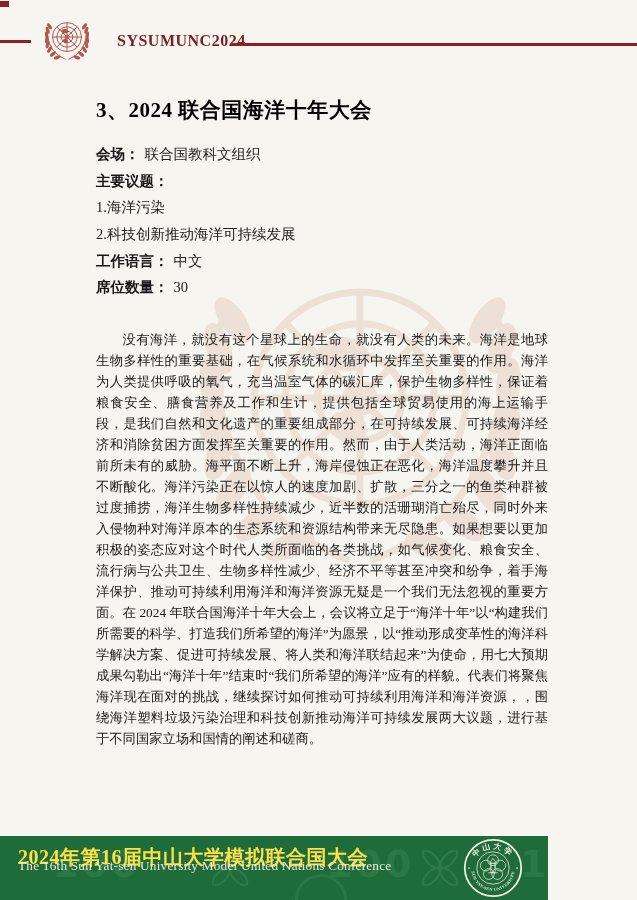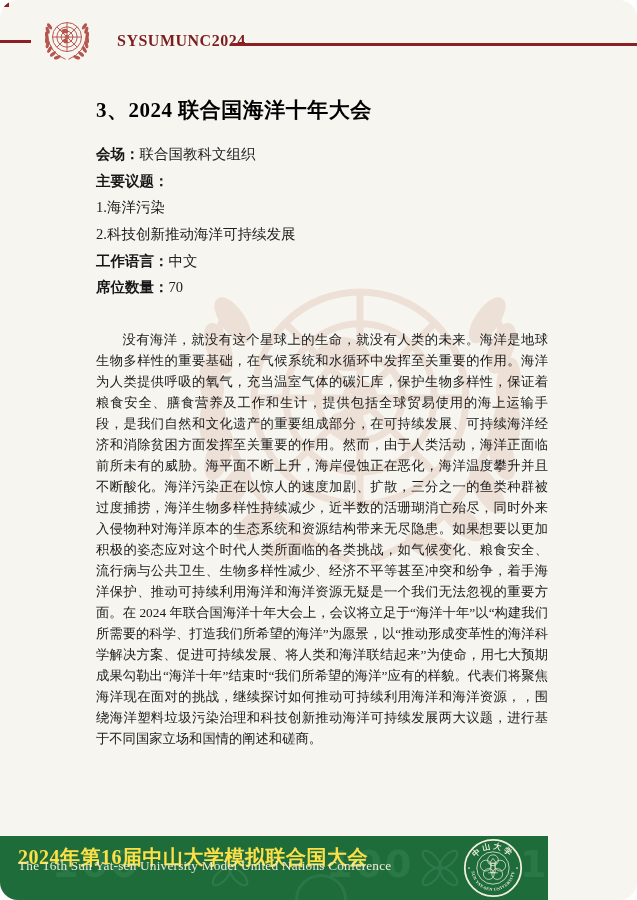--- a/index.html
+++ b/index.html
@@ -1,42 +1,41 @@
 <!DOCTYPE html>
 <html><head>
 <meta charset="utf-8">
 <style>
   html,body{margin:0;padding:0;}
   .page{
     position:relative; width:637px; height:900px;
     background:#f7f5ef; overflow:hidden;
     font-family:"Liberation Serif", serif;
     color:#1a1a1a;
-    border-radius:18px;
   }
   
   .corner-mark{position:absolute;left:0;top:1px;width:9px;height:6px;background:#8c2125;}
   .rule-left{position:absolute;left:0;top:40px;width:31px;height:2.5px;background:#8c2125;}
   .rule-right{position:absolute;left:231px;right:0;top:43px;height:2.5px;background:#8c2125;}
   .header-logo{position:absolute;left:38px;top:8px;width:58px;height:60px;color:#b5534c;}
   .brand{
     position:absolute;left:117px;top:32px;
     font-size:16px;font-weight:700;color:#7c1d20;letter-spacing:0.5px;
   }
   
   .watermark{position:absolute;left:148px;top:228px;width:424px;height:354px;color:#ecddd3;opacity:0.85;}
   
   .title{
     position:absolute;left:96px;top:96px;width:460px;
     font-size:21px;font-weight:700;color:#000000;letter-spacing:0.5px;
   }
   .fields{position:absolute;left:96px;top:141px;width:452px;}
   .field-row{height:26.7px;line-height:26.7px;font-size:14.5px;white-space:nowrap;}
   .field-label{font-weight:700;color:#161616;}
-  .field-value{font-weight:400;color:#202020;}
+  .field-value{font-weight:400;color:#202020;margin-left:5px;}
   .field-label:empty + .field-value{margin-left:0;}
   .body-text{
     position:absolute;left:96px;top:329px;width:452px;
     font-size:13.3px;line-height:21px;text-align:justify;color:#1b1b1b;
   }
   .body-text p{margin:0;text-indent:2em;}
   
   .footer{
     position:absolute;left:0;bottom:0;width:548px;height:64px;
     background:#1d6c3a;overflow:hidden;
@@ -124,21 +123,21 @@
     <div class="field-row">
       <span class="field-label"></span><span class="field-value">1.海洋污染</span>
     </div>
     <div class="field-row">
       <span class="field-label"></span><span class="field-value">2.科技创新推动海洋可持续发展</span>
     </div>
     <div class="field-row">
       <span class="field-label">工作语言：</span><span class="field-value">中文</span>
     </div>
     <div class="field-row">
-      <span class="field-label">席位数量：</span><span class="field-value">70</span>
+      <span class="field-label">席位数量：</span><span class="field-value">30</span>
     </div>
   </div>
 
   <div class="body-text">
     <p>没有海洋，就没有这个星球上的生命，就没有人类的未来。海洋是地球生物多样性的重要基础，在气候系统和水循环中发挥至关重要的作用。海洋为人类提供呼吸的氧气，充当温室气体的碳汇库，保护生物多样性，保证着粮食安全、膳食营养及工作和生计，提供包括全球贸易使用的海上运输手段，是我们自然和文化遗产的重要组成部分，在可持续发展、可持续海洋经济和消除贫困方面发挥至关重要的作用。然而，由于人类活动，海洋正面临前所未有的威胁。海平面不断上升，海岸侵蚀正在恶化，海洋温度攀升并且不断酸化。海洋污染正在以惊人的速度加剧、扩散，三分之一的鱼类种群被过度捕捞，海洋生物多样性持续减少，近半数的活珊瑚消亡殆尽，同时外来入侵物种对海洋原本的生态系统和资源结构带来无尽隐患。如果想要以更加积极的姿态应对这个时代人类所面临的各类挑战，如气候变化、粮食安全、流行病与公共卫生、生物多样性减少、经济不平等甚至冲突和纷争，着手海洋保护、推动可持续利用海洋和海洋资源无疑是一个我们无法忽视的重要方面。在 2024 年联合国海洋十年大会上，会议将立足于“海洋十年”以“构建我们所需要的科学、打造我们所希望的海洋”为愿景，以“推动形成变革性的海洋科学解决方案、促进可持续发展、将人类和海洋联结起来”为使命，用七大预期成果勾勒出“海洋十年”结束时“我们所希望的海洋”应有的样貌。代表们将聚焦海洋现在面对的挑战，继续探讨如何推动可持续利用海洋和海洋资源，，围绕海洋塑料垃圾污染治理和科技创新推动海洋可持续发展两大议题，进行基于不同国家立场和国情的阐述和磋商。</p>
   </div>
 
   <div class="footer">
     <div class="footer-pattern">
       <span class="pat-100" style="left:52px;">100</span>

